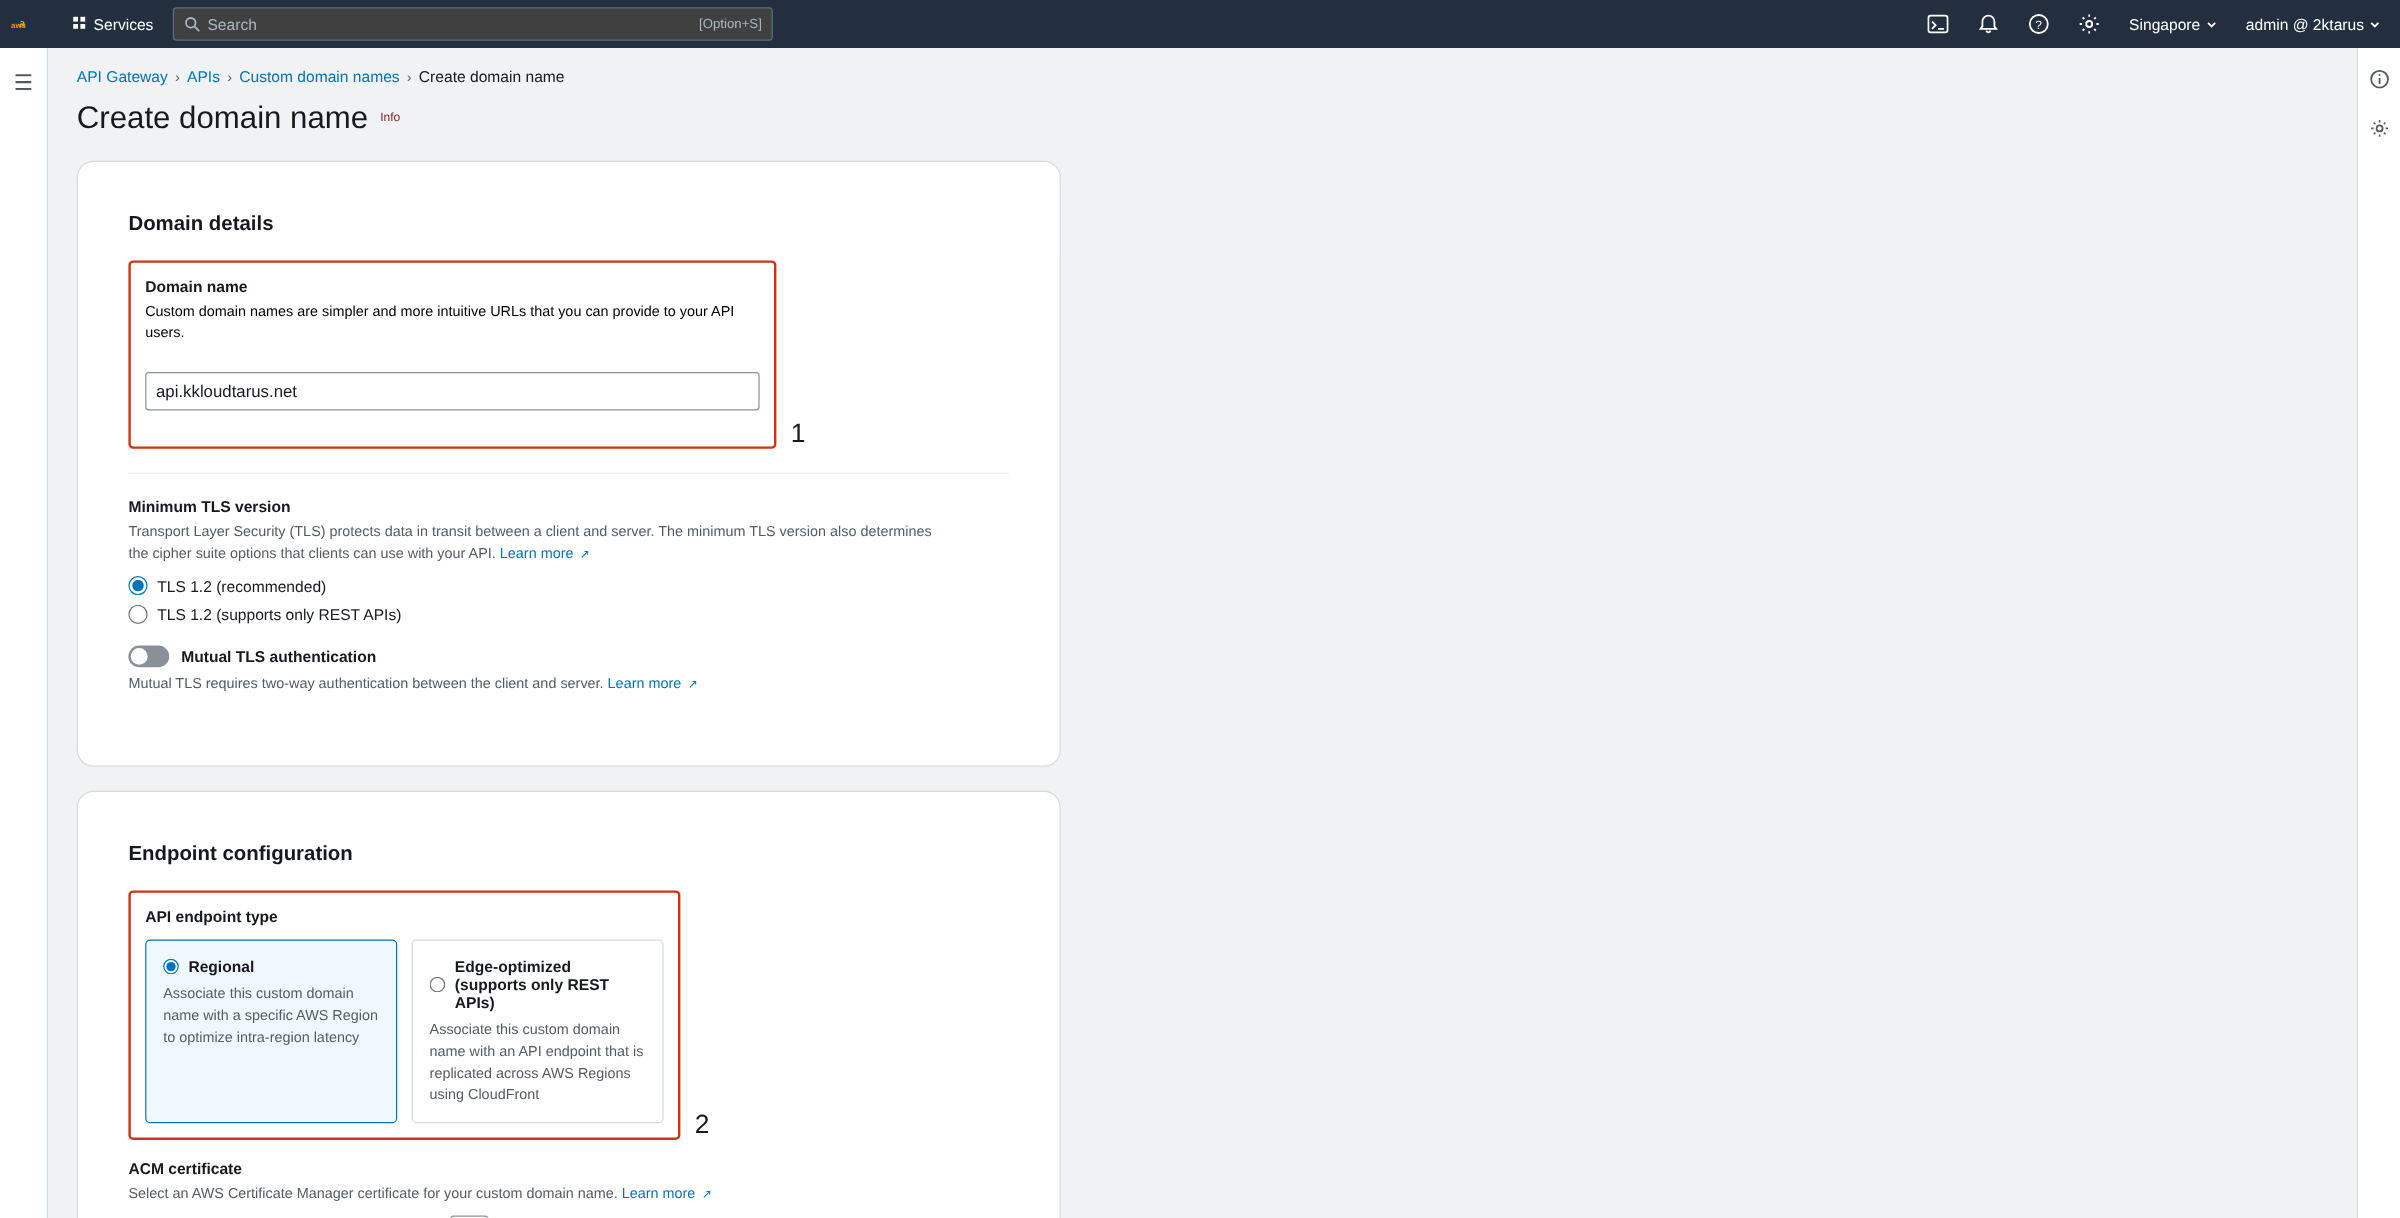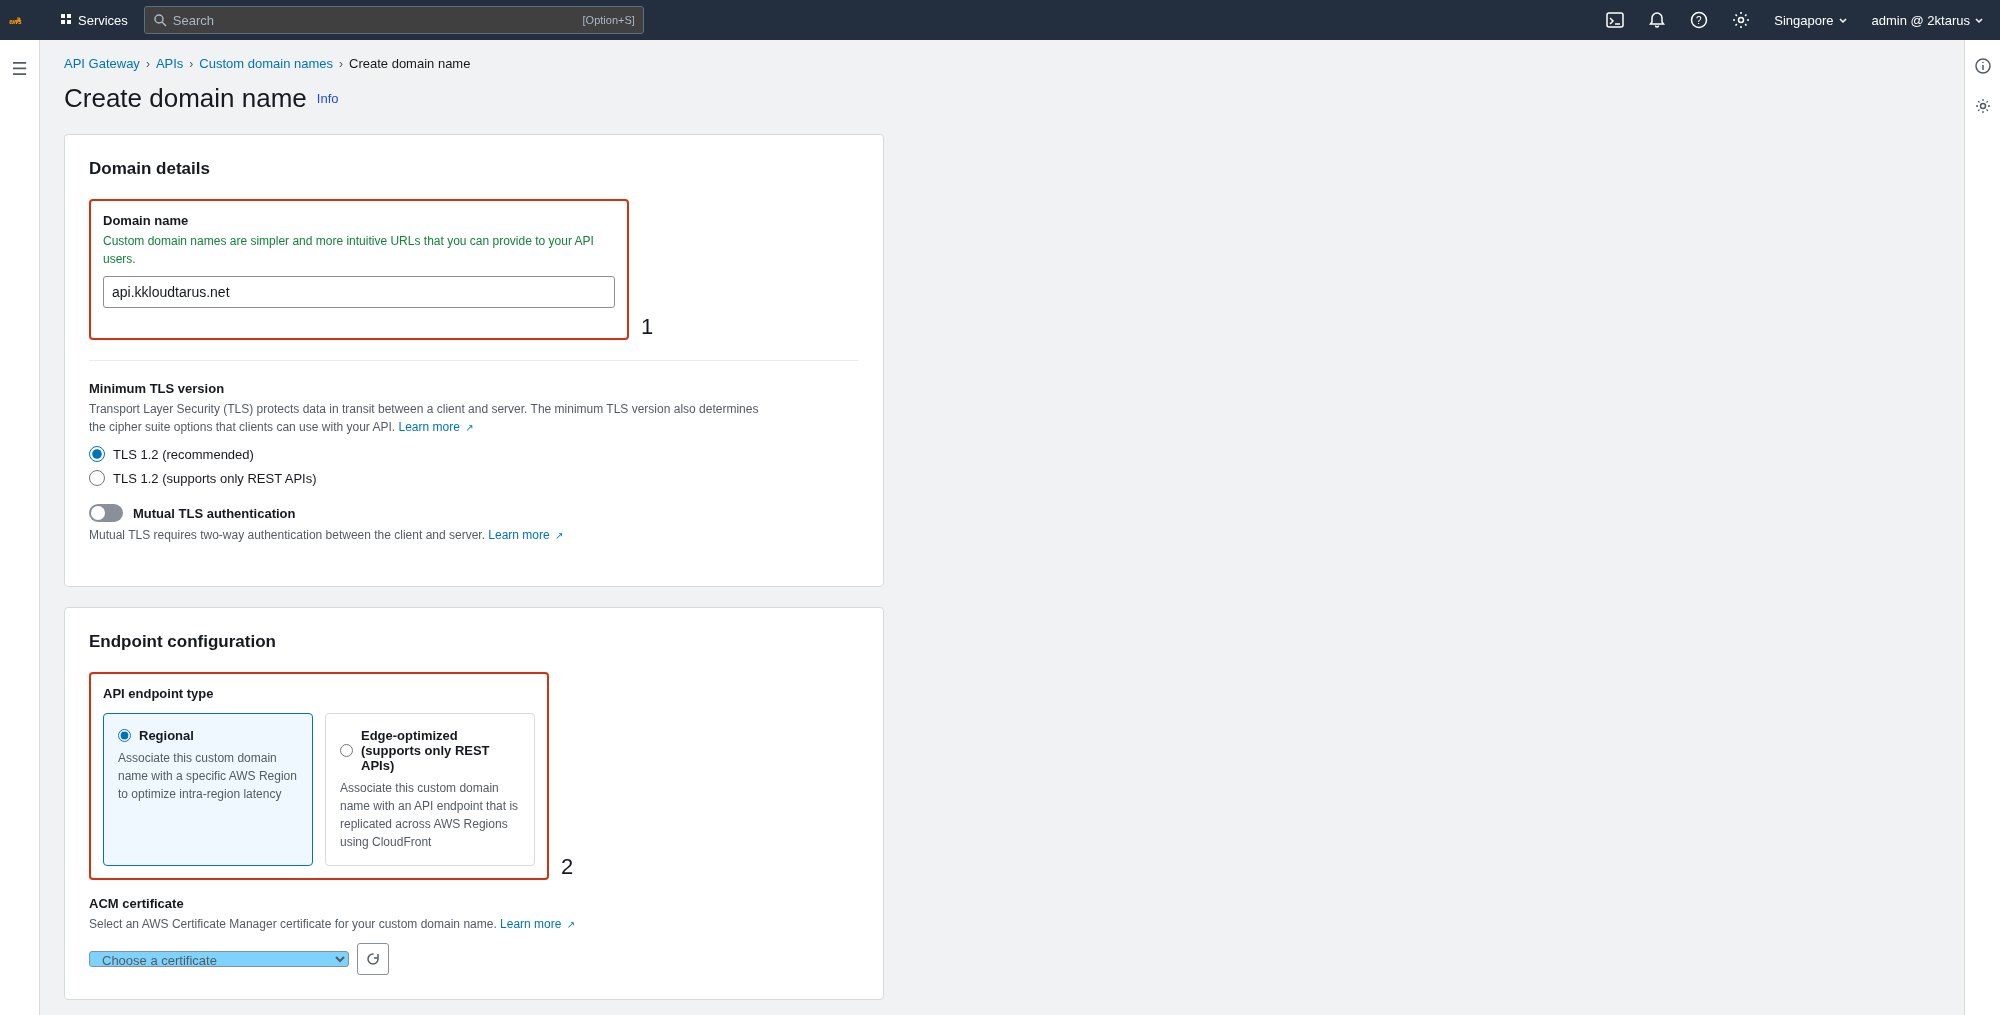--- a/index.html
+++ b/index.html
@@ -145,32 +145,32 @@
       align-items: center;
       gap: 10px;
       margin-bottom: 20px;
     }
     .page-title {
       font-size: 26px;
       font-weight: 300;
       color: #16191f;
     }
     .info-link {
-      color: #1d4ed8;
-      font-size: 13px;
+      color: #7f1d1d;
+      font-size: 10px;
       text-decoration: none;
       cursor: pointer;
     }
 
     
     .card {
       background: #fff;
       border: 1px solid #d5dbdb;
-      border-radius: 4px;
-      padding: 24px;
+      border-radius: 14px;
+      padding: 42px;
       margin-bottom: 20px;
       max-width: 820px;
     }
     .card-title {
       font-size: 17px;
       font-weight: 700;
       margin-bottom: 20px;
       color: #16191f;
     }
 
@@ -179,22 +179,22 @@
       margin-bottom: 18px;
     }
     .field-label {
       font-weight: 700;
       font-size: 13px;
       margin-bottom: 4px;
       color: #16191f;
     }
     .field-desc {
       font-size: 12px;
-      color: #15803d;
-      margin-bottom: 8px;
+      color: #000000;
+      margin-bottom: 24px;
       line-height: 1.5;
     }
 
     
     .red-outlined {
       border: 2px solid #d13212;
       border-radius: 4px;
       padding: 12px;
       display: inline-block;
       width: 100%;

